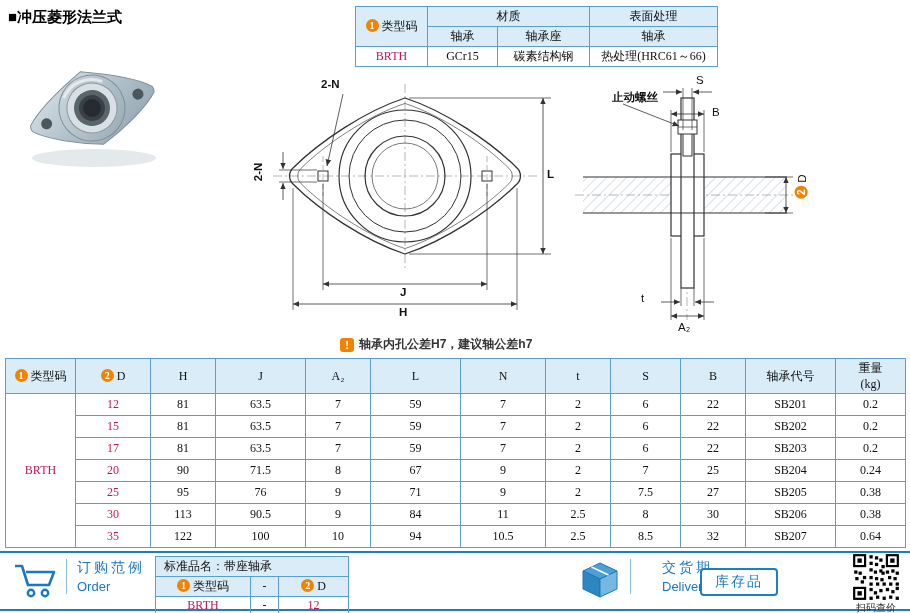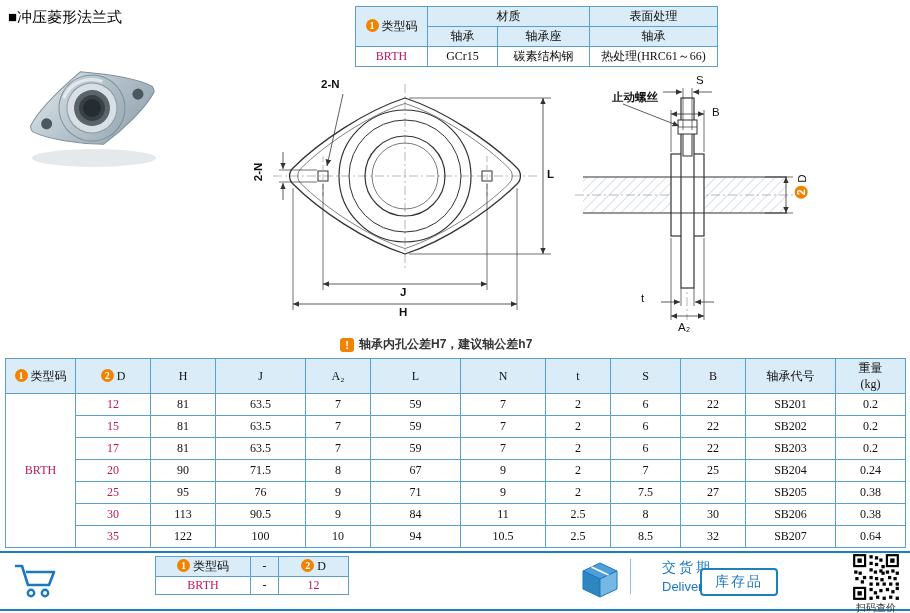--- a/index.html
+++ b/index.html
@@ -8,21 +8,21 @@
   .abs{position:absolute;font-family:Liberation Serif, serif;}
   table{border-collapse:collapse;}
   .spec td,.spec th{border:1px solid #5b9fd0;font-size:12px;font-weight:400;text-align:center;padding:1px 6px;height:15px;}
   .hd{background:#d9ecf7;}
   .blue{color:#be185d;}
   .badge{display:inline-block;width:13px;height:13px;line-height:13px;border-radius:50%;
          background:#f08300;color:#fff;font-size:10px;font-weight:bold;text-align:center;margin-right:3px;vertical-align:1px;}
   .main-table{table-layout:fixed;width:900px;}
   .main-table th{border:1px solid #5b9fd0;background:#d9ecf7;font-size:12px;font-weight:400;padding:1px 2px;height:16px;}
   .main-table td{border:1px solid #5b9fd0;font-size:12px;text-align:center;height:21px;padding:0 2px;}
-  .title{position:absolute;left:8px;top:8px;font-size:15px;font-weight:normal;color:#000;}
+  .title{position:absolute;left:8px;top:8px;font-size:15px;font-weight:bold;color:#000;}
   .dim{position:absolute;font-size:11.5px;color:#111;white-space:nowrap;}
   .rot{transform:rotate(-90deg);transform-origin:center;}
   .note{position:absolute;left:340px;top:336px;display:flex;align-items:center;font-size:12px;font-weight:600;color:#333;}
   .note-ic{width:14px;height:14px;background:#f08300;color:#fff;border-radius:3px;font-size:11px;font-weight:bold;
            text-align:center;line-height:14px;margin-right:5px;}
   .hline{position:absolute;left:0;width:910px;height:2px;background:#1e7fc0;}
   .sec-label{position:absolute;border-left:1px solid #8cbede;padding-left:10px;color:#1a78c2;}
   .sec-label .cn{font-size:14px;letter-spacing:3px;}
   .sec-label .en{font-size:13px;margin-top:2px;}
   .stock-btn{position:absolute;left:700px;top:568px;border:2px solid #1e7fc0;color:#1a78c2;background:#fff;
@@ -342,28 +342,37 @@
   <div class="hline" style="top:551px;"></div>
   <div class="hline" style="top:609px;"></div>
 
   <div class="abs" style="left:12px;top:560px;">
     <svg width="48" height="42" viewBox="0 0 48 42">
       <path d="M3 6 h7 l6 19 h21 l5-13 H14" fill="none" stroke="#1a78c2" stroke-width="2.6" stroke-linejoin="round"></path>
       <circle cx="19" cy="33" r="3.2" fill="none" stroke="#1a78c2" stroke-width="2.4"></circle>
       <circle cx="33" cy="33" r="3.2" fill="none" stroke="#1a78c2" stroke-width="2.4"></circle>
     </svg>
   </div>
+  <div class="sec-label" style="left:66px;top:559px;">
+    <div class="cn">订购范例</div>
+    <div class="en">Order</div>
+  </div>
 
   <table class="spec abs" style="left:155px;top:556px;">
     <colgroup>
         <col style="width:95px">
         <col style="width:28px">
         <col style="width:70px">
       </colgroup>
     <tbody>
+        <tr>
+      <td colspan="3" class="hd" style="text-align:left;padding-left:8px;">
+        <span>标准品名：</span><span>带座轴承</span>
+      </td>
+    </tr>
     <tr>
       <td class="hd"><span class="badge">1</span><span>类型码</span></td>
       <td class="hd">-</td>
       <td class="hd"><span class="badge">2</span><span>D</span></td>
     </tr>
     <tr>
       <td class="blue">BRTH</td>
       <td>-</td>
       <td class="blue">12</td>
     </tr>

